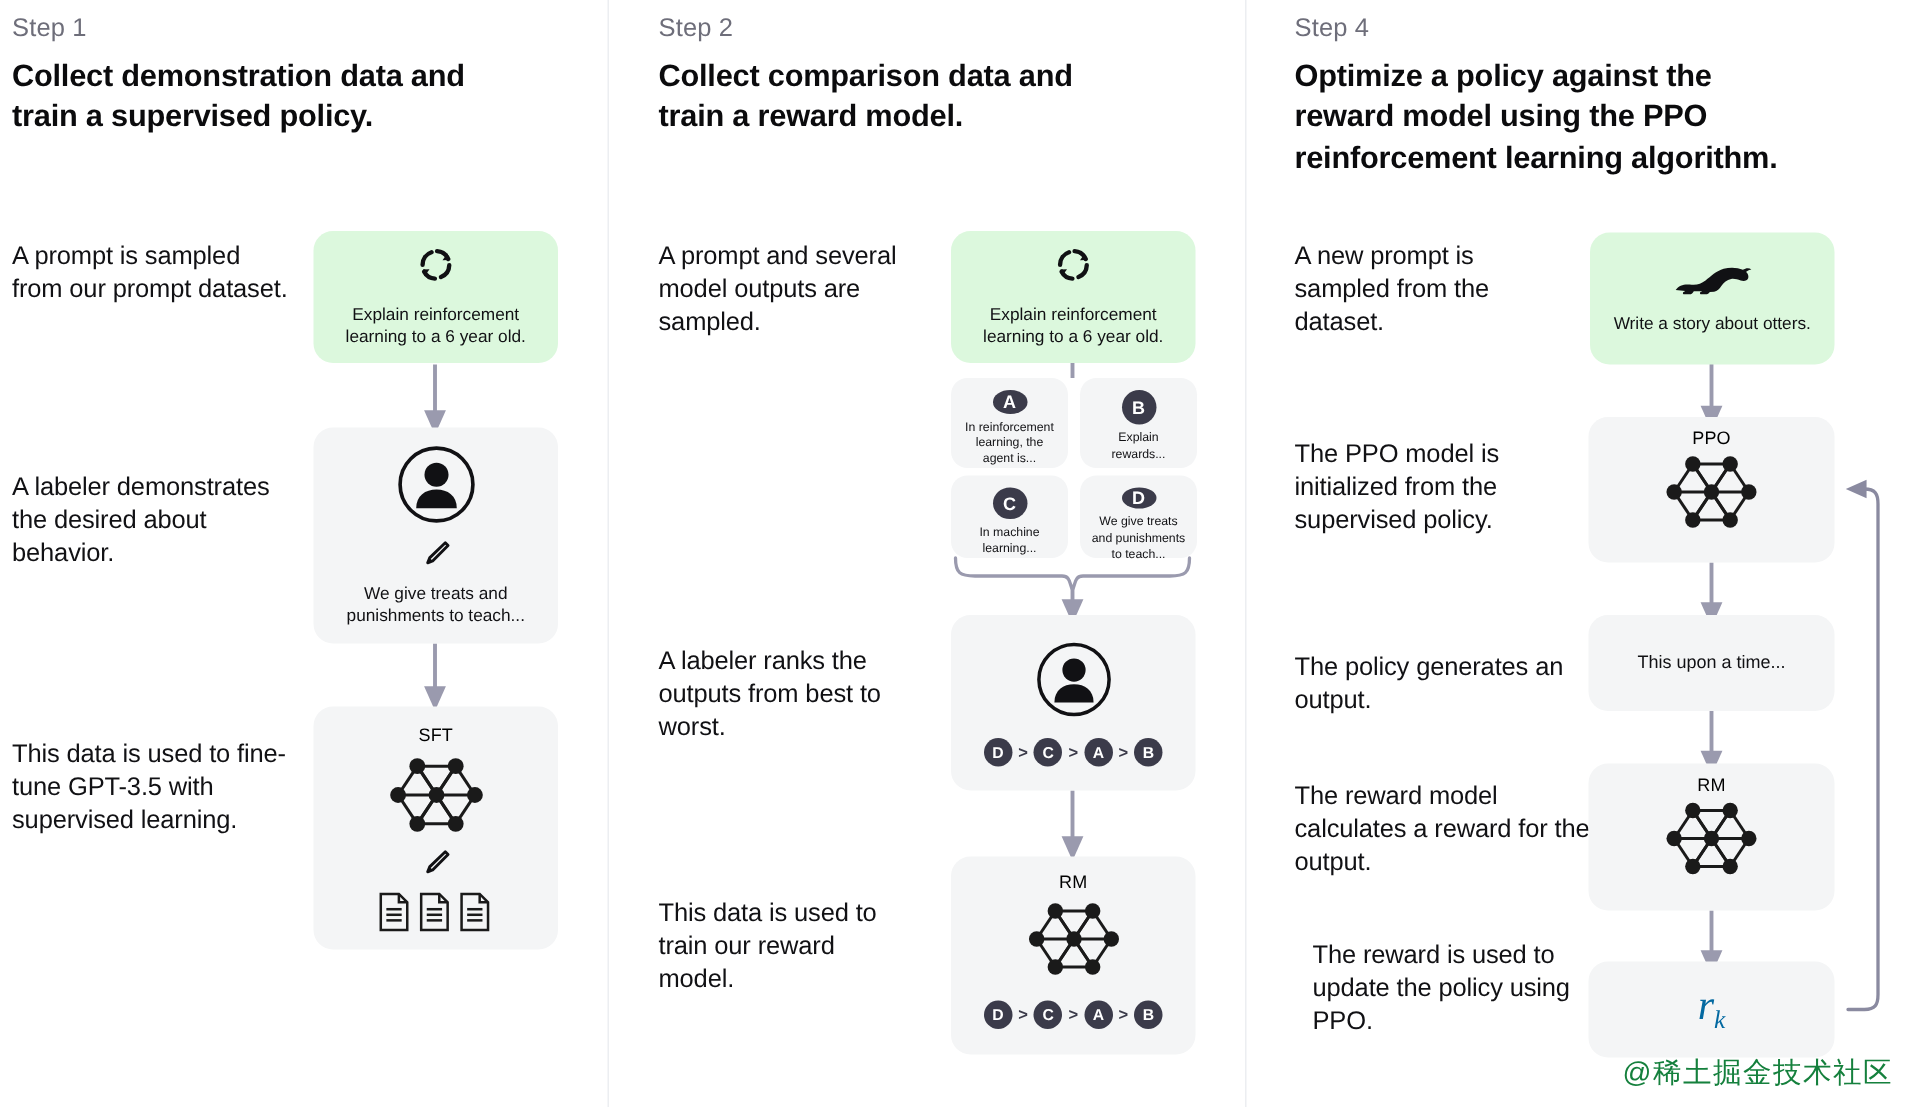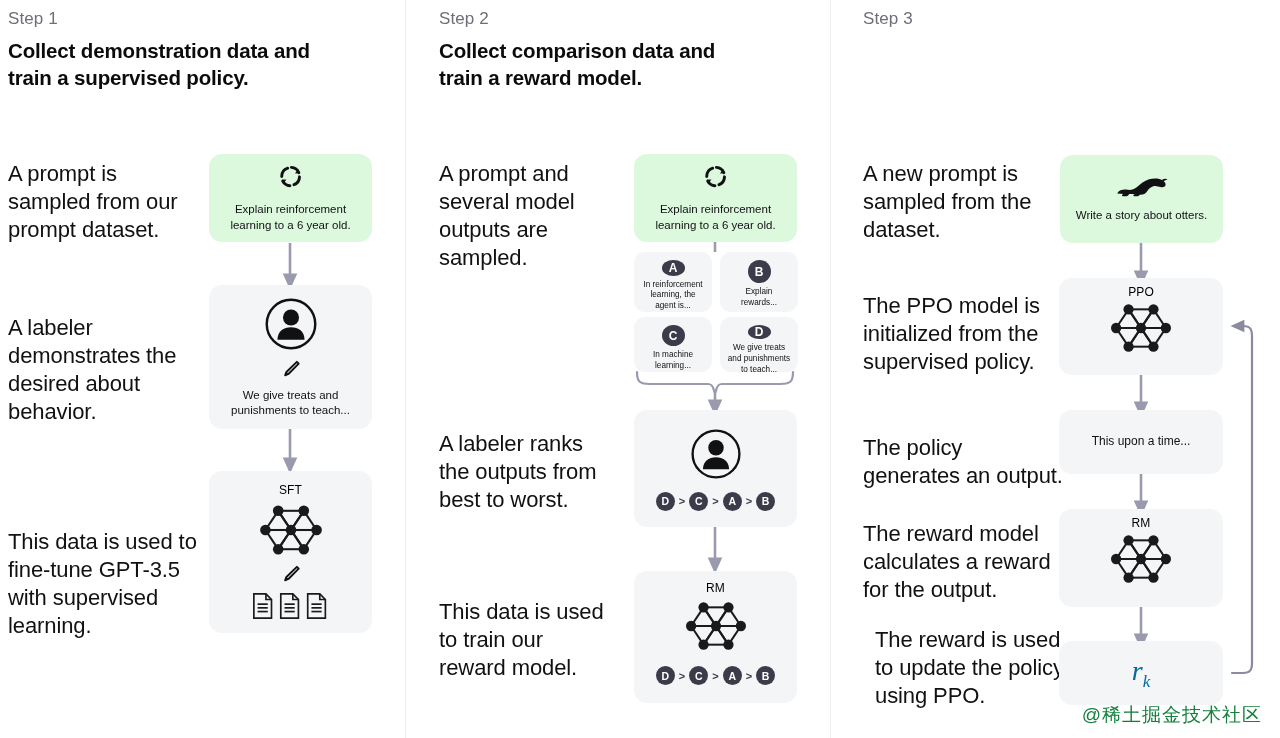--- a/index.html
+++ b/index.html
@@ -41,21 +41,21 @@
     font-size: 20.5px;
     font-weight: bold;
     color: #0b0b0d;
     line-height: 1.33;
     letter-spacing: -.15px;
   }
 
   
   .narrative {
     position: absolute;
-    font-size: 22px;
+    font-size: 17px;
     line-height: 1.28;
     color: #111114;
     letter-spacing: -.1px;
   }
 
   
   .box {
     position: absolute;
     border-radius: 13px;
     background: #f4f5f6;
@@ -183,21 +183,21 @@
              L1252,336 C1252,329 1250,326 1243,326 L1238,326" fill="none" stroke="#8a8aa0" stroke-width="2.2" stroke-linecap="round" marker-end="url(#ahl)"></path>
   </svg>
 
   <div class="column" id="col1">
 
     <div class="step-label" style="left:8px; top:9px;">Step 1</div>
     <div class="step-title" style="left:8px; top:37px; width:330px;">Collect demonstration data and train a supervised policy.</div>
 
     <div class="narrative" style="left:8px; top:160px; width:190px;">A prompt is sampled from our prompt dataset.</div>
     <div class="narrative" style="left:8px; top:314px; width:190px;">A labeler demonstrates the desired about behavior.</div>
-    <div class="narrative" style="left:8px; top:528px; width:190px;">This data is used to fine-tune GPT-3.5 with supervised learning.</div>
+    <div class="narrative" style="left:8px; top:492px; width:190px;">This data is used to fine-tune GPT-3.5 with supervised learning.</div>
 
     <div class="box green" style="left:209px; top:154px; width:163px; height:88px;">
       <span style="margin-bottom:8px;">
         <svg width="27" height="27" viewBox="0 0 24 24">
           <path d="M4.2,12 A7.8,7.8 0 0 1 9.5,4.6" fill="none" stroke="#111114" stroke-width="2.6" stroke-linecap="round"></path>
           <path d="M12.8,3.9 A7.8,7.8 0 0 1 19.4,8.6" fill="none" stroke="#111114" stroke-width="2.6" stroke-linecap="round"></path>
           <path d="M20.0,12.3 A7.8,7.8 0 0 1 15.1,19.3" fill="none" stroke="#111114" stroke-width="2.6" stroke-linecap="round"></path>
           <path d="M11.5,20.2 A7.8,7.8 0 0 1 5.1,16.1" fill="none" stroke="#111114" stroke-width="2.6" stroke-linecap="round"></path>
           <path d="M18.9,5.2 L19.9,9.2 L16.0,9.4 z" fill="#111114"></path>
           <path d="M5.4,18.8 L4.4,14.8 L8.3,14.6 z" fill="#111114"></path>
@@ -381,21 +381,22 @@
         <span class="rank-gt">&gt;</span>
         <div class="badge sm">A</div>
         <span class="rank-gt">&gt;</span>
         <div class="badge sm">B</div>
       </div>
     </div>
   </div>
 
   <div class="column" id="col3">
 
-    <div class="step-label" style="left:32px; top:9px;">Step 3</div>
+    <div class="step-label" style="left:32px; top:9px;">Step 4</div>
+    <div class="step-title" style="left:32px; top:37px; width:330px;">Optimize a policy against the reward model using the PPO reinforcement learning algorithm.</div>
 
     <div class="narrative" style="left:32px; top:160px; width:180px;">A new prompt is sampled from the dataset.</div>
     <div class="narrative" style="left:32px; top:292px; width:200px;">The PPO model is initialized from the supervised policy.</div>
     <div class="narrative" style="left:32px; top:422px; width:200px;margin-top:12px;">The policy generates an output.</div>
     <div class="narrative" style="left:32px; top:520px; width:200px;">The reward model calculates a reward for the output.</div>
     <div class="narrative" style="left:44px; top:626px; width:200px;">The reward is used to update the policy using PPO.</div>
 
     <div class="box green" style="left:229px; top:155px; width:163px; height:88px;">
       <span style="margin-bottom:4px;">
         <svg width="54" height="26" viewBox="0 0 76 34">

